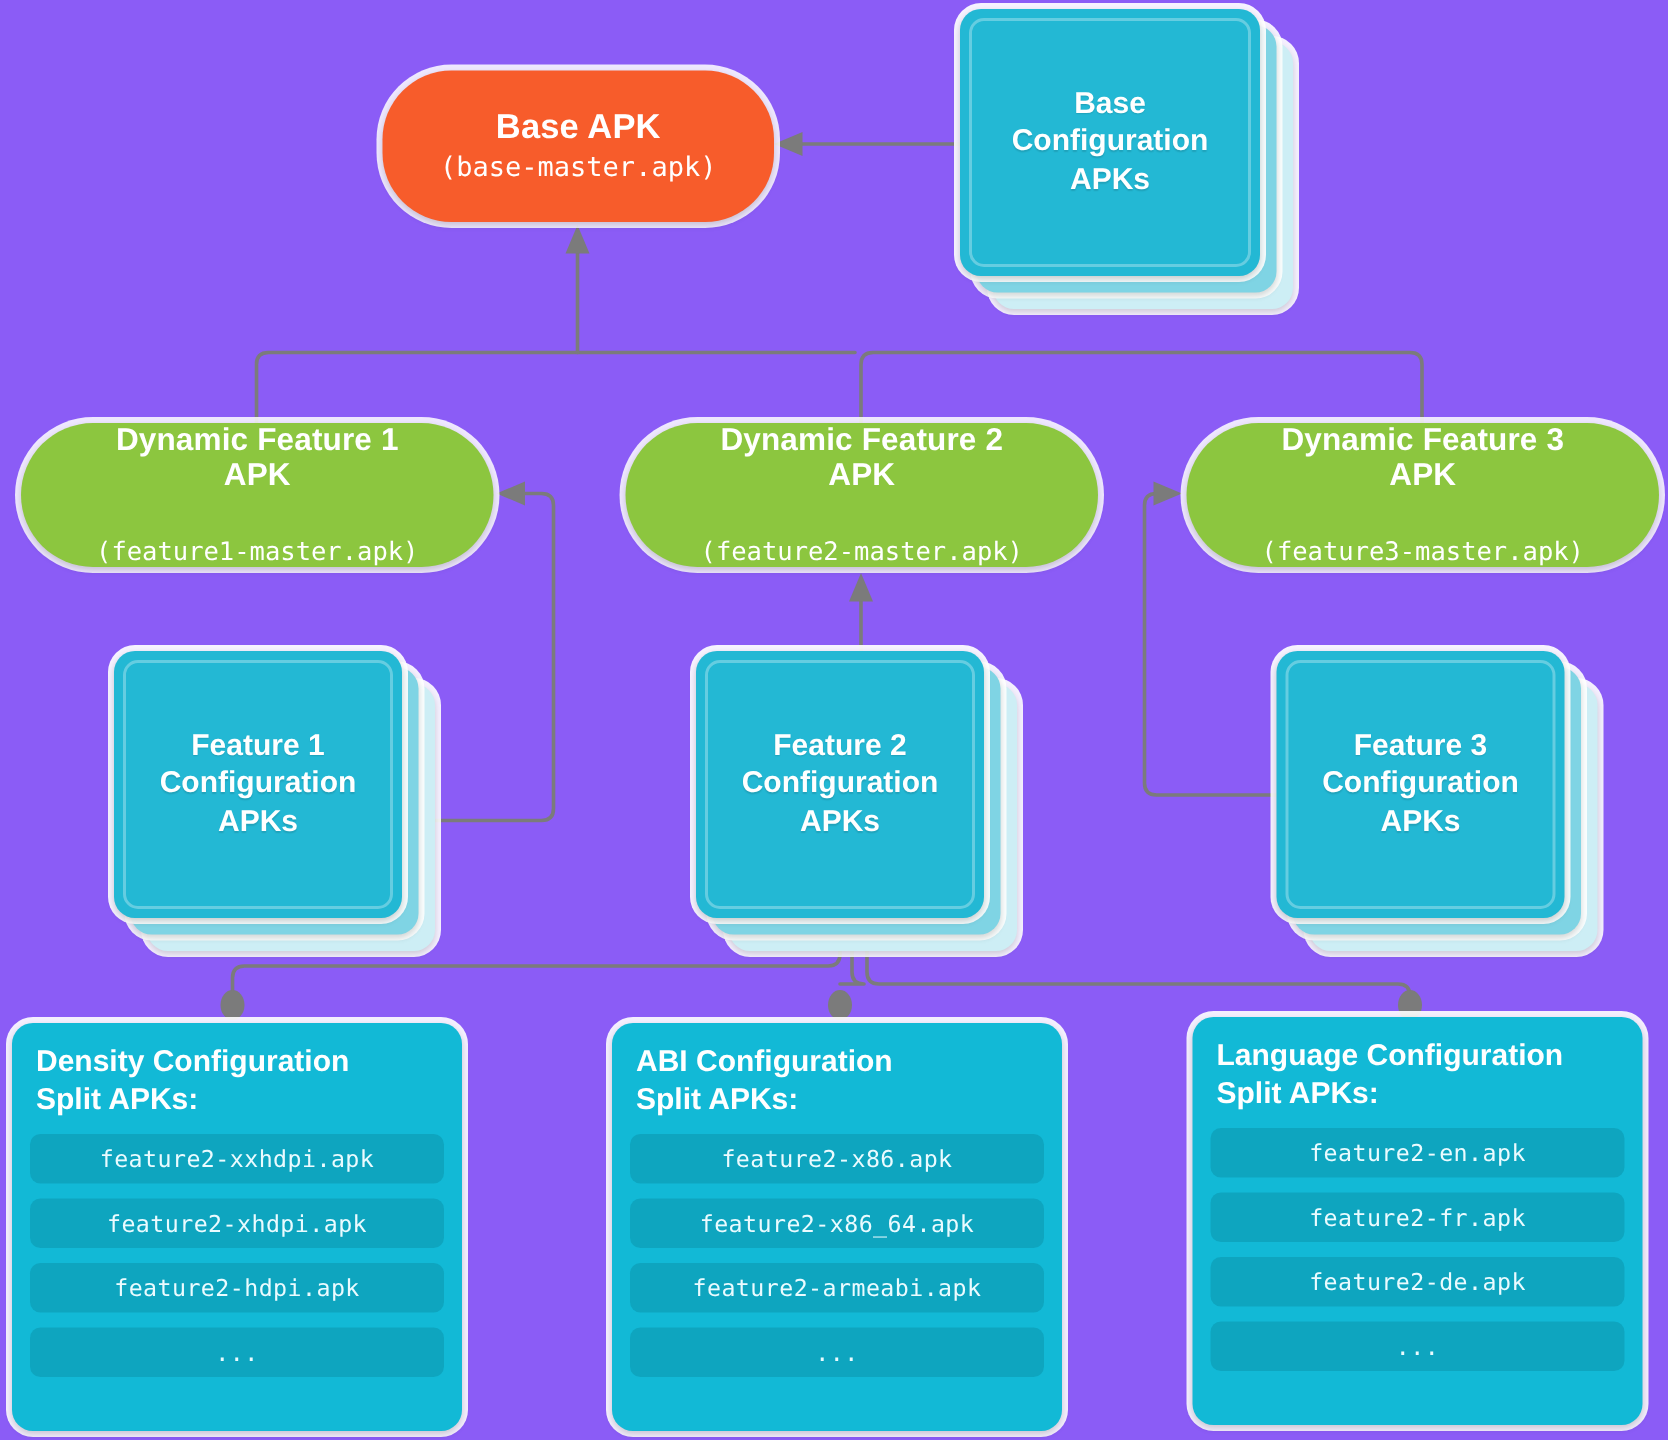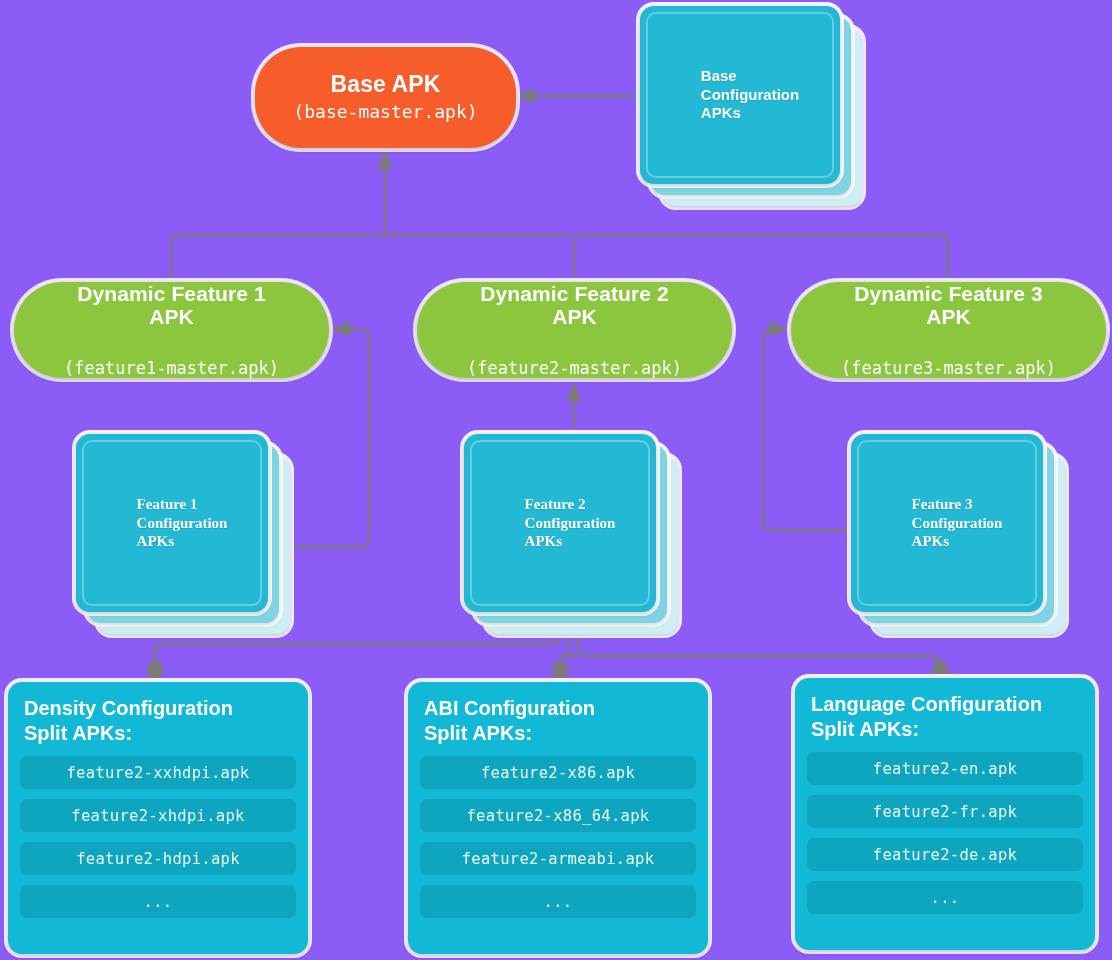--- a/index.html
+++ b/index.html
@@ -24,28 +24,28 @@
   #feature2-pill{left:417px;top:282px;}
   #feature3-pill{left:791px;top:282px;}
 
   
   .stack{position:absolute;}
   .stack .layer{position:absolute;border-radius:14px;box-sizing:border-box;}
   .stack .l3{left:22px;top:22px;background:#cdeef5;box-shadow:0 2px 4px rgba(0,0,0,.16), 0 0 0 4px rgba(255,255,255,.9);}
   .stack .l2{left:11px;top:11px;background:#7fd4e4;box-shadow:0 2px 4px rgba(0,0,0,.16), 0 0 0 4px rgba(255,255,255,.9);}
   .stack .l1{left:0;top:0;background:#23b8d4;box-shadow:0 2px 5px rgba(0,0,0,.2), 0 0 0 4px rgba(255,255,255,.92);}
   .stack .l1::after{content:"";position:absolute;left:6px;top:6px;right:6px;bottom:6px;border-radius:10px;border:2px solid rgba(255,255,255,.30);}
-  .stack .lbl{position:absolute;left:0;top:0;display:flex;align-items:center;justify-content:center;color:#fff;font-weight:bold;font-size:15px;line-height:1.26;z-index:4;text-shadow:0 1px 1px rgba(0,0,0,.12);padding-left:10px;}
+  .stack .lbl{position:absolute;left:0;top:0;display:flex;align-items:center;justify-content:center;text-align:center;color:#fff;font-weight:bold;font-size:20px;line-height:1.26;z-index:4;text-shadow:0 1px 1px rgba(0,0,0,.12);}
 
   #base-config{left:640px;top:6px;}
   #base-config .layer{width:200px;height:178px;}
   #base-config .lbl{width:200px;height:178px;}
 
   .feature-config .layer{width:192px;height:178px;}
-  .feature-config .lbl{width:192px;height:178px;font-family:Liberation Serif, serif;}
+  .feature-config .lbl{width:192px;height:178px;}
   #feature1-config{left:76px;top:434px;}
   #feature2-config{left:464px;top:434px;}
   #feature3-config{left:851px;top:434px;}
 
   
   .splitbox{position:absolute;box-sizing:border-box;background:#12b9d6;border-radius:14px;
             box-shadow:0 2px 5px rgba(0,0,0,.18), 0 0 0 4px rgba(255,255,255,.9);
             padding:14px 12px 12px 12px;}
   .splitbox .sb-title{color:#ffffff;font-weight:bold;font-size:20px;line-height:1.25;margin:0 0 10px 4px;}
   .splitbox .sb-row{background:#0ea5bf;border-radius:7px;height:33px;margin-bottom:10px;

